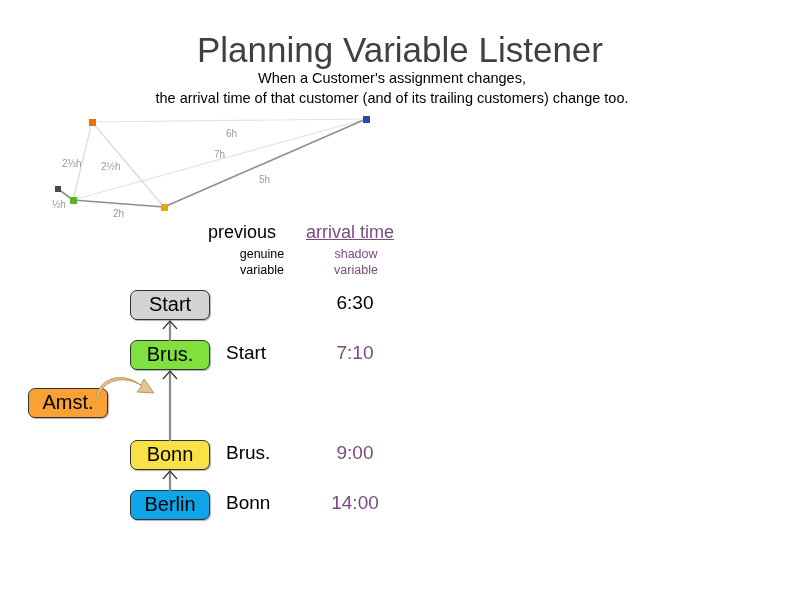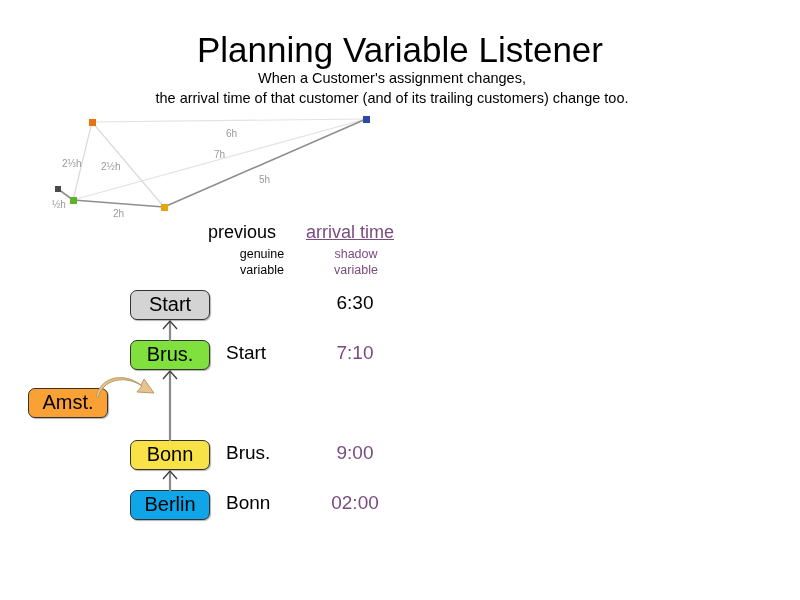--- a/index.html
+++ b/index.html
@@ -21,21 +21,21 @@
   #title {
     position: absolute;
     left: 0;
     top: 30px;
     width: 800px;
     text-align: center;
     font-size: 35px;
     line-height: 40px;
     font-weight: normal;
     letter-spacing: 0px;
-    color: #000000;
+    color: #404040;
   }
   #subtitle {
     position: absolute;
     left: 0;
     top: 68px;
     width: 784px;
     text-align: center;
     font-size: 14.5px;
     line-height: 20px;
     color: #000;
@@ -209,13 +209,13 @@
   </svg>
 </div>
 
 <div class="cell-prev" style="left:226px;top:342px;">Start</div>
 <div class="cell-prev" style="left:226px;top:442px;">Brus.</div>
 <div class="cell-prev" style="left:226px;top:492px;">Bonn</div>
 
 <div class="cell-time ink-black" style="left:316px;top:292px;width:78px;">6:30</div>
 <div class="cell-time ink-purple" style="left:316px;top:342px;width:78px;">7:10</div>
 <div class="cell-time ink-purple" style="left:316px;top:442px;width:78px;">9:00</div>
-<div class="cell-time ink-purple" style="left:316px;top:492px;width:78px;">02:00</div>
+<div class="cell-time ink-purple" style="left:316px;top:492px;width:78px;">14:00</div>
 
 </body></html>

